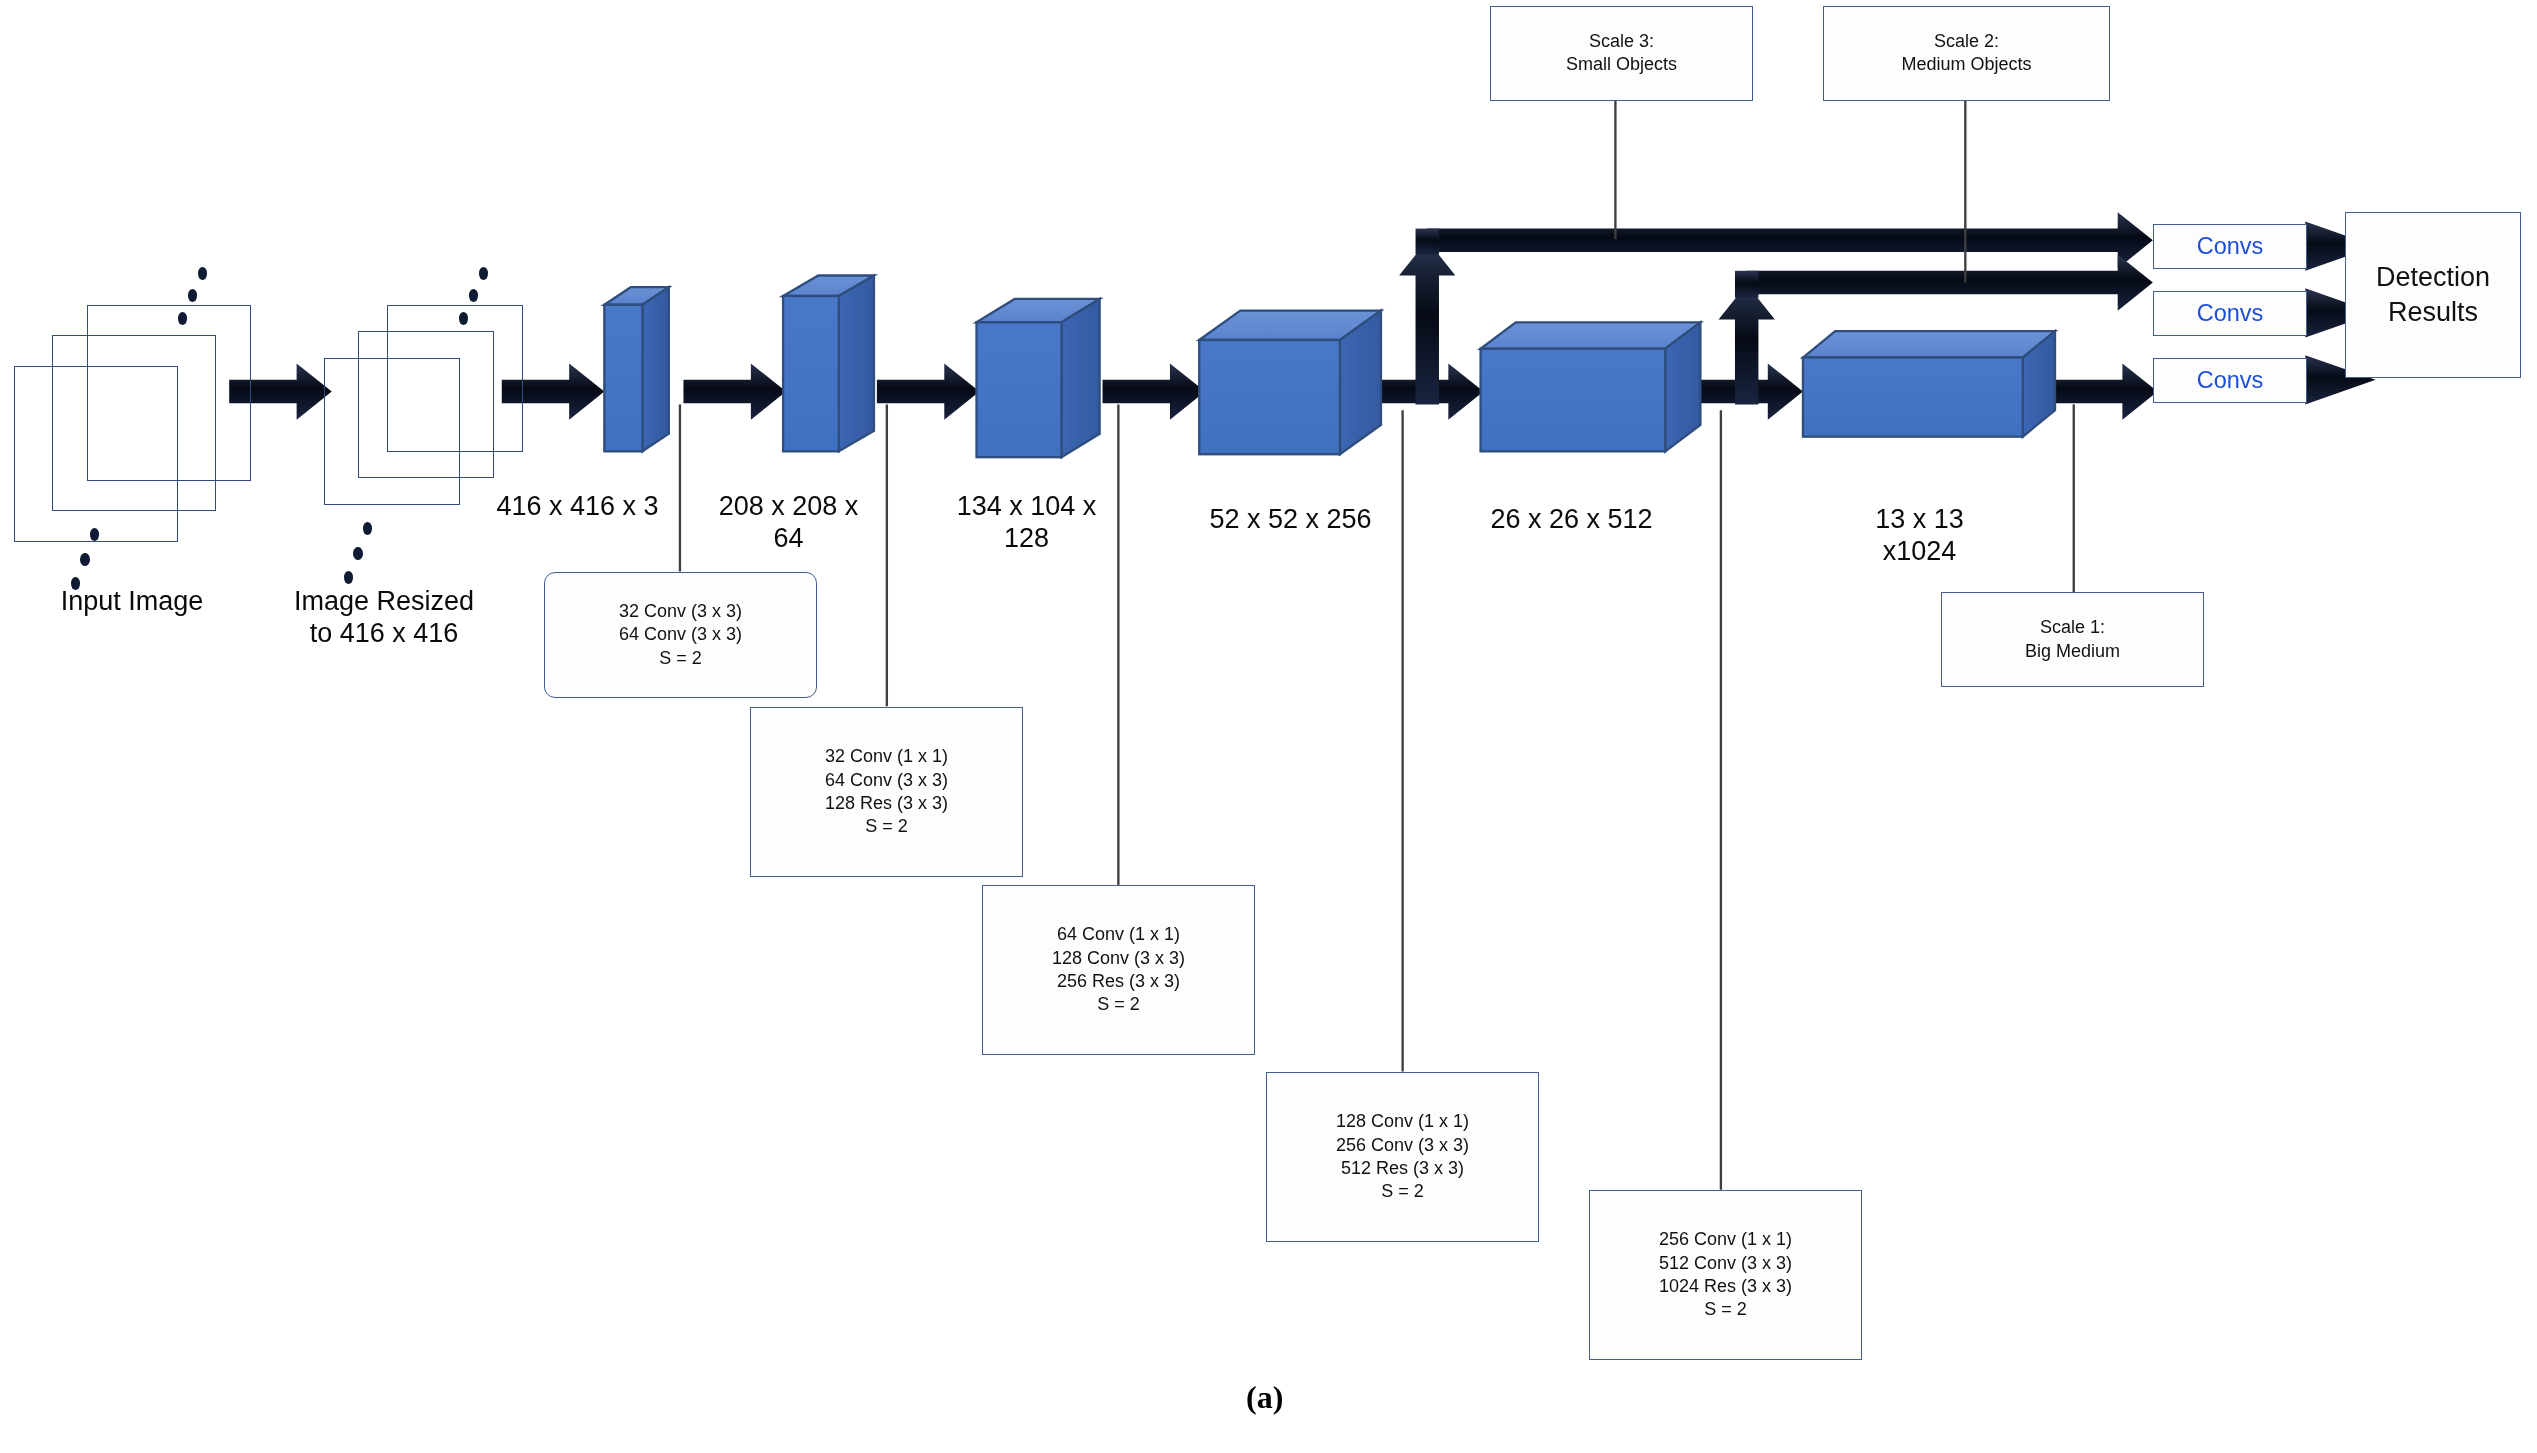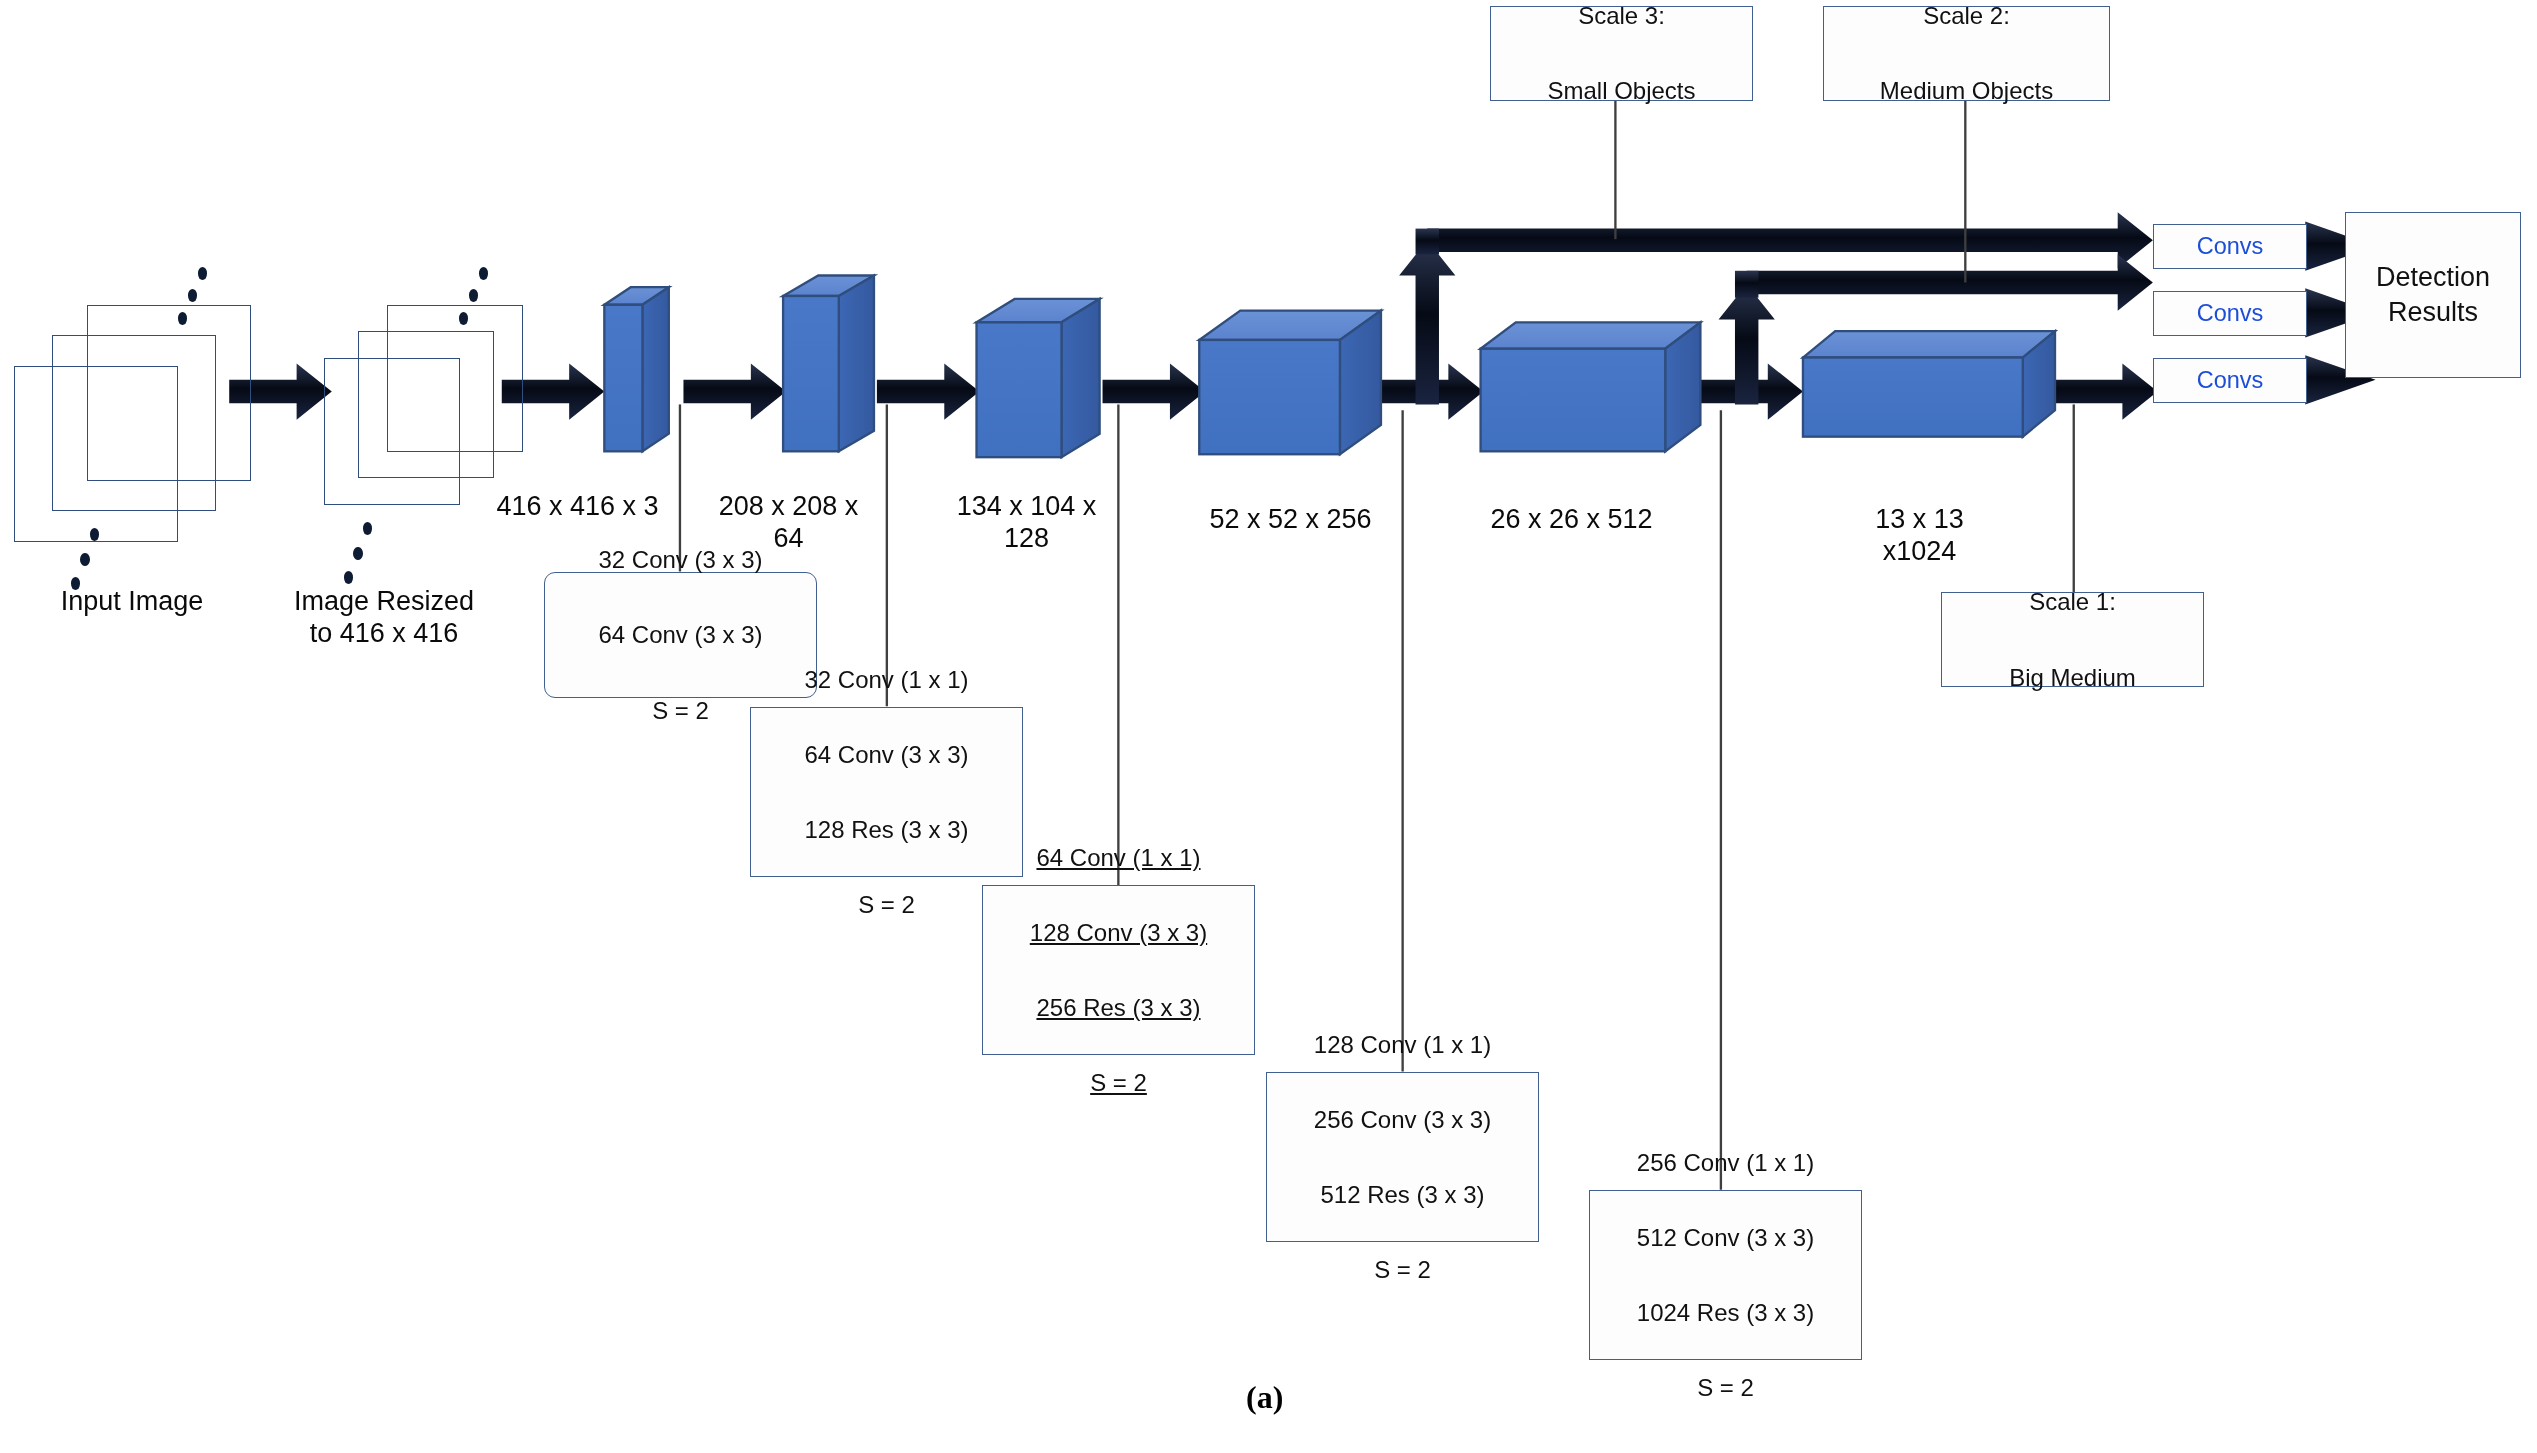--- a/index.html
+++ b/index.html
@@ -4,21 +4,21 @@
 <style>
   html,body{margin:0;padding:0;background:#ffffff;}
   body{font-family:"Liberation Sans",sans-serif;}
   #stage{position:relative;width:2538px;height:1453px;background:#fff;overflow:hidden;}
   .lbl{position:absolute;color:#0a0a0a;text-align:center;line-height:1.18;white-space:pre-line;}
   .dim{font-size:27px;}
   .cap{font-size:27px;}
   
   .obox{position:absolute;border:1.8px solid #42608f;background:#fdfdfd;
         display:flex;flex-direction:column;align-items:center;justify-content:center;
-        font-size:24px;color:#111;line-height:1.30;box-sizing:border-box;gap:44px;}
+        font-size:18px;color:#111;line-height:1.30;box-sizing:border-box;}
   .obox div{white-space:nowrap;}
   .convbox{position:absolute;border:1.8px solid #42608f;background:#fdfdfd;
         display:flex;align-items:center;justify-content:center;font-size:23.5px;color:#1d4ed8;box-sizing:border-box;}
   .detbox{position:absolute;border:1.8px solid #42608f;background:#fdfdfd;
         display:flex;flex-direction:column;align-items:center;justify-content:center;
         font-size:27px;color:#111;line-height:1.30;box-sizing:border-box;}
   
   .imgrect{position:absolute;border:1.8px solid #2f4e7e;background:transparent;box-sizing:border-box;}
   .dots{position:absolute;}
   .dot{position:absolute;width:9.4px;height:13px;background:#0d1b33;border-radius:50%;}
@@ -204,21 +204,21 @@
     <div>S = 2</div>
   </div>
 
   <div class="obox" style="left:750px;top:707px;width:273px;height:170px;">
     <div>32 Conv (1 x 1)</div>
     <div>64 Conv (3 x 3)</div>
     <div>128 Res (3 x 3)</div>
     <div>S = 2</div>
   </div>
 
-  <div class="obox" style="left:982px;top:885px;width:273px;height:170px;text-decoration:underline;">
+  <div class="obox" style="left:982px;top:885px;width:273px;height:170px;">
     <div>64 Conv (1 x 1)</div>
     <div>128 Conv (3 x 3)</div>
     <div>256 Res (3 x 3)</div>
     <div>S = 2</div>
   </div>
 
   <div class="obox" style="left:1266px;top:1072px;width:273px;height:170px;">
     <div>128 Conv (1 x 1)</div>
     <div>256 Conv (3 x 3)</div>
     <div>512 Res (3 x 3)</div>

